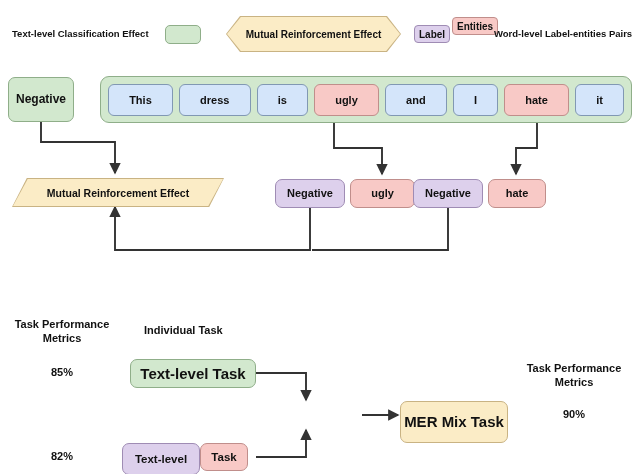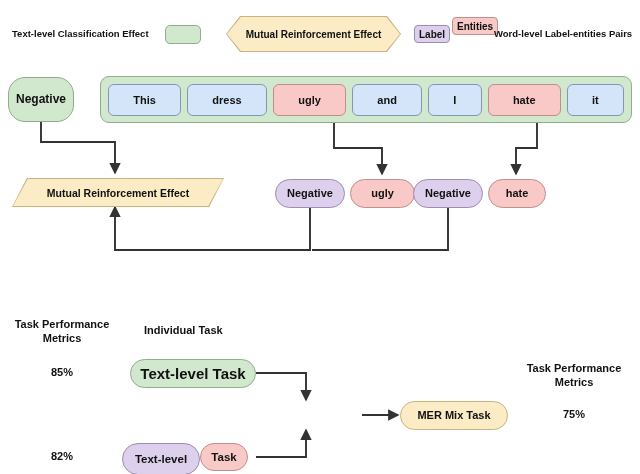--- a/index.html
+++ b/index.html
@@ -21,21 +21,21 @@
     width: 640px;
     height: 474px;
   }
   .abs { position: absolute; box-sizing: border-box; }
 
   
   .node {
     display: flex;
     align-items: center;
     justify-content: center;
-    border-radius: 17px;
+    border-radius: 7px;
     border: 1px solid #8a8a8a;
     font-weight: bold;
     color: #111111;
     text-align: center;
     line-height: 1.05;
     white-space: nowrap;
   }
   .green  { background: #d2e8ce; border-color: #8fae89; }
   .pink   { background: #f8c9c6; border-color: #c08e8b; }
   .purple { background: #ddd0ec; border-color: #9f8cb4; }
@@ -168,20 +168,21 @@
 
   <div class="abs legend-chip" style="left:414px; top:25px;">Label</div>
   <div class="abs legend-chip ent" style="left:452px; top:17px;">Entities</div>
   <div class="abs legend-text" style="left:494px; top:28px;">Word-level Label-entities Pairs</div>
 
   <div class="abs node green" style="left:8px; top:77px; width:66px; height:45px; font-size:12px;">Negative</div>
 
   <div class="abs sentence-wrap" style="left:100px; top:76px; width:532px; height:47px;">
     <div class="word">This</div>
     <div class="word">dress</div>
+    <div class="word">is</div>
     <div class="word hl">ugly</div>
     <div class="word">and</div>
     <div class="word">I</div>
     <div class="word hl">hate</div>
     <div class="word">it</div>
   </div>
 
   <div class="abs par-outer" style="left:12px; top:178px; width:212px; height:29px;">
     <div class="par-inner">Mutual Reinforcement Effect</div>
   </div>
@@ -199,19 +200,19 @@
   <div class="abs plain" style="left:2px; top:366px; width:120px;">85%</div>
 
   <div class="abs node green" style="left:130px; top:359px; width:126px; height:29px; font-size:15px;">Text-level Task</div>
 
   <div class="abs plain" style="left:2px; top:450px; width:120px;">82%</div>
 
   <div class="abs node purple" style="left:122px; top:443px; width:78px; height:32px; font-size:11.5px;">Text-level</div>
   <div class="abs node pink" style="left:200px; top:443px; width:48px; height:28px; font-size:11.5px;">Task</div>
 
 
-  <div class="abs node yellow" style="left:400px; top:401px; width:108px; height:29px; font-size:11px;">MER Mix Task</div>
+  <div class="abs node yellow" style="left:400px; top:401px; width:108px; height:42px; font-size:15px;">MER Mix Task</div>
 
   <div class="abs plain" style="left:510px; top:362px; width:128px;">Task Performance</div>
   <div class="abs plain" style="left:510px; top:376px; width:128px;">Metrics</div>
-  <div class="abs plain" style="left:510px; top:408px; width:128px;">75%</div>
+  <div class="abs plain" style="left:510px; top:408px; width:128px;">90%</div>
 
 </div>
 
 </body></html>

